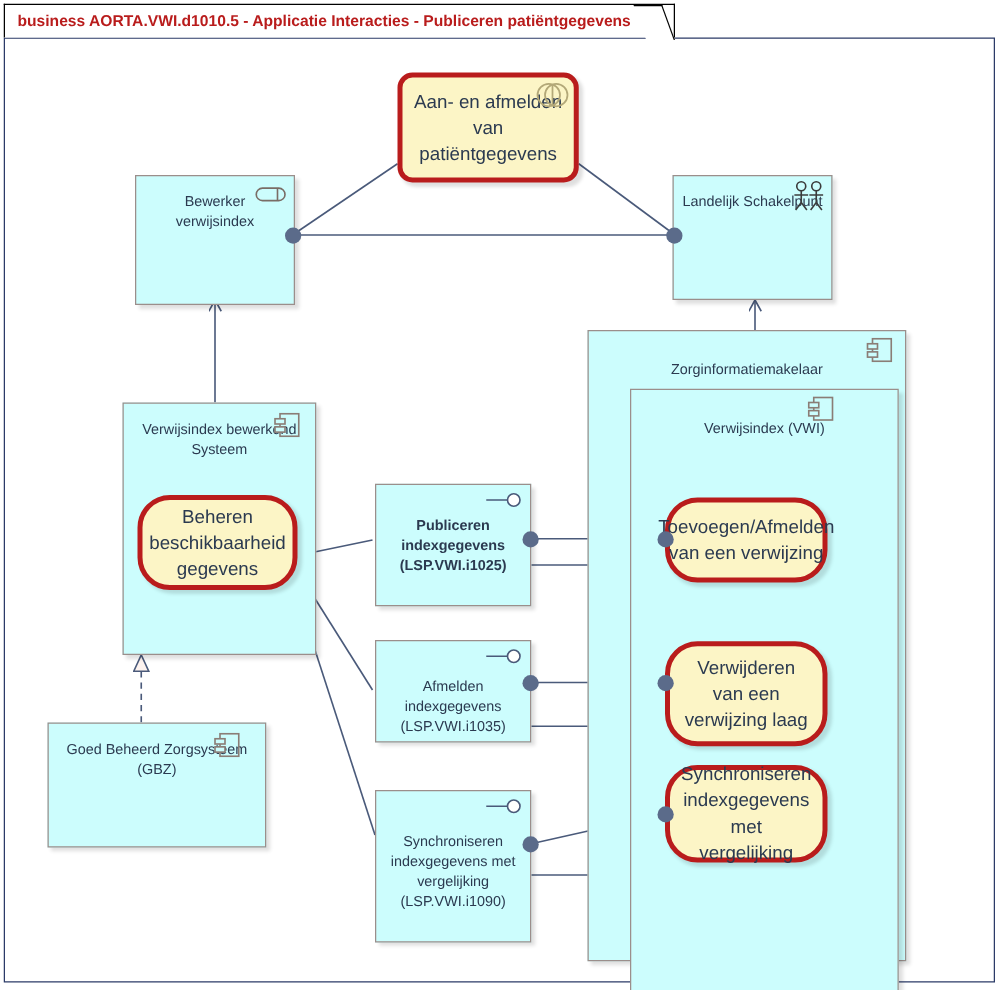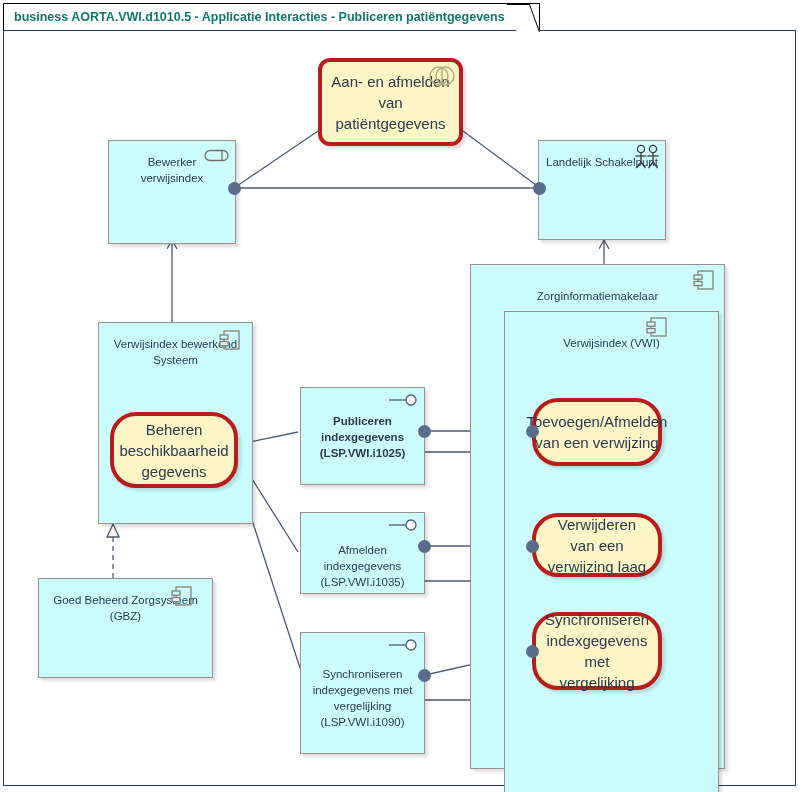--- a/index.html
+++ b/index.html
@@ -30,21 +30,21 @@
     height: 27px;
     box-sizing: border-box;
     border: 1px solid #000000;
     border-bottom: none;
     background: #ffffff;
     padding: 0 34px 0 10px;
     display: flex;
     align-items: center;
     font-size: 12.5px;
     font-weight: bold;
-    color: #0f766e;
+    color: #b91c1c;
     white-space: nowrap;
     z-index: 6;
   }
   .frame-tab::after {
     content: "";
     position: absolute;
     right: -1px; top: 0;
     width: 22px; height: 27px;
     background: #ffffff;
     border-right: 1px solid #000;
@@ -209,21 +209,21 @@
     <span class="label">Verwijsindex bewerkend Systeem</span>
   </div>
   <span class="icon" style="left:218px; top:328px;">
     <svg width="24" height="24" viewBox="0 0 24 24">
       <rect x="6" y="3" width="15" height="18" fill="none" stroke="#8a7d76" stroke-width="1.3"></rect>
       <rect x="2" y="7" width="8" height="4.2" fill="#ccfdfd" stroke="#8a7d76" stroke-width="1.3"></rect>
       <rect x="2" y="13.5" width="8" height="4.2" fill="#ccfdfd" stroke="#8a7d76" stroke-width="1.3"></rect>
     </svg>
   </span>
 
-  <div class="node usecase" style="left:110px; top:412px; width:128px; height:76px;">
+  <div class="node usecase" style="left:110px; top:396px; width:128px; height:76px;">
     <span class="uc-text">Beheren beschikbaarheid gegevens</span>
   </div>
 
   <div class="node comp" style="left:38px; top:578px; width:175px; height:100px;">
     <span class="label">Goed Beheerd Zorgsysteem (GBZ)</span>
   </div>
   <span class="icon" style="left:170px; top:584px;">
     <svg width="24" height="24" viewBox="0 0 24 24">
       <rect x="6" y="3" width="15" height="18" fill="none" stroke="#8a7d76" stroke-width="1.3"></rect>
       <rect x="2" y="7" width="8" height="4.2" fill="#ccfdfd" stroke="#8a7d76" stroke-width="1.3"></rect>
@@ -294,21 +294,21 @@
   <div class="ball" style="left:418px; top:669px;"></div>
 
   <div class="node usecase" style="left:532px; top:398px; width:130px; height:68px;">
     <span class="uc-text">
       <span>Toevoegen/Afmelden</span><br>
       <span>van een verwijzing</span>
     </span>
   </div>
   <div class="ball" style="left:526px; top:425px;"></div>
 
-  <div class="node usecase" style="left:532px; top:513px; width:130px; height:64px;text-align:center;">
+  <div class="node usecase" style="left:532px; top:513px; width:130px; height:84px;text-align:center;">
     <span class="uc-text">
       <span>Verwijderen van een</span><br>
       <span>verwijzing laag</span>
     </span>
   </div>
   <div class="ball" style="left:526px; top:540px;"></div>
 
   <div class="node usecase" style="left:532px; top:612px; width:130px; height:78px;">
     <span class="uc-text">
       <span>Synchroniseren</span><br>

